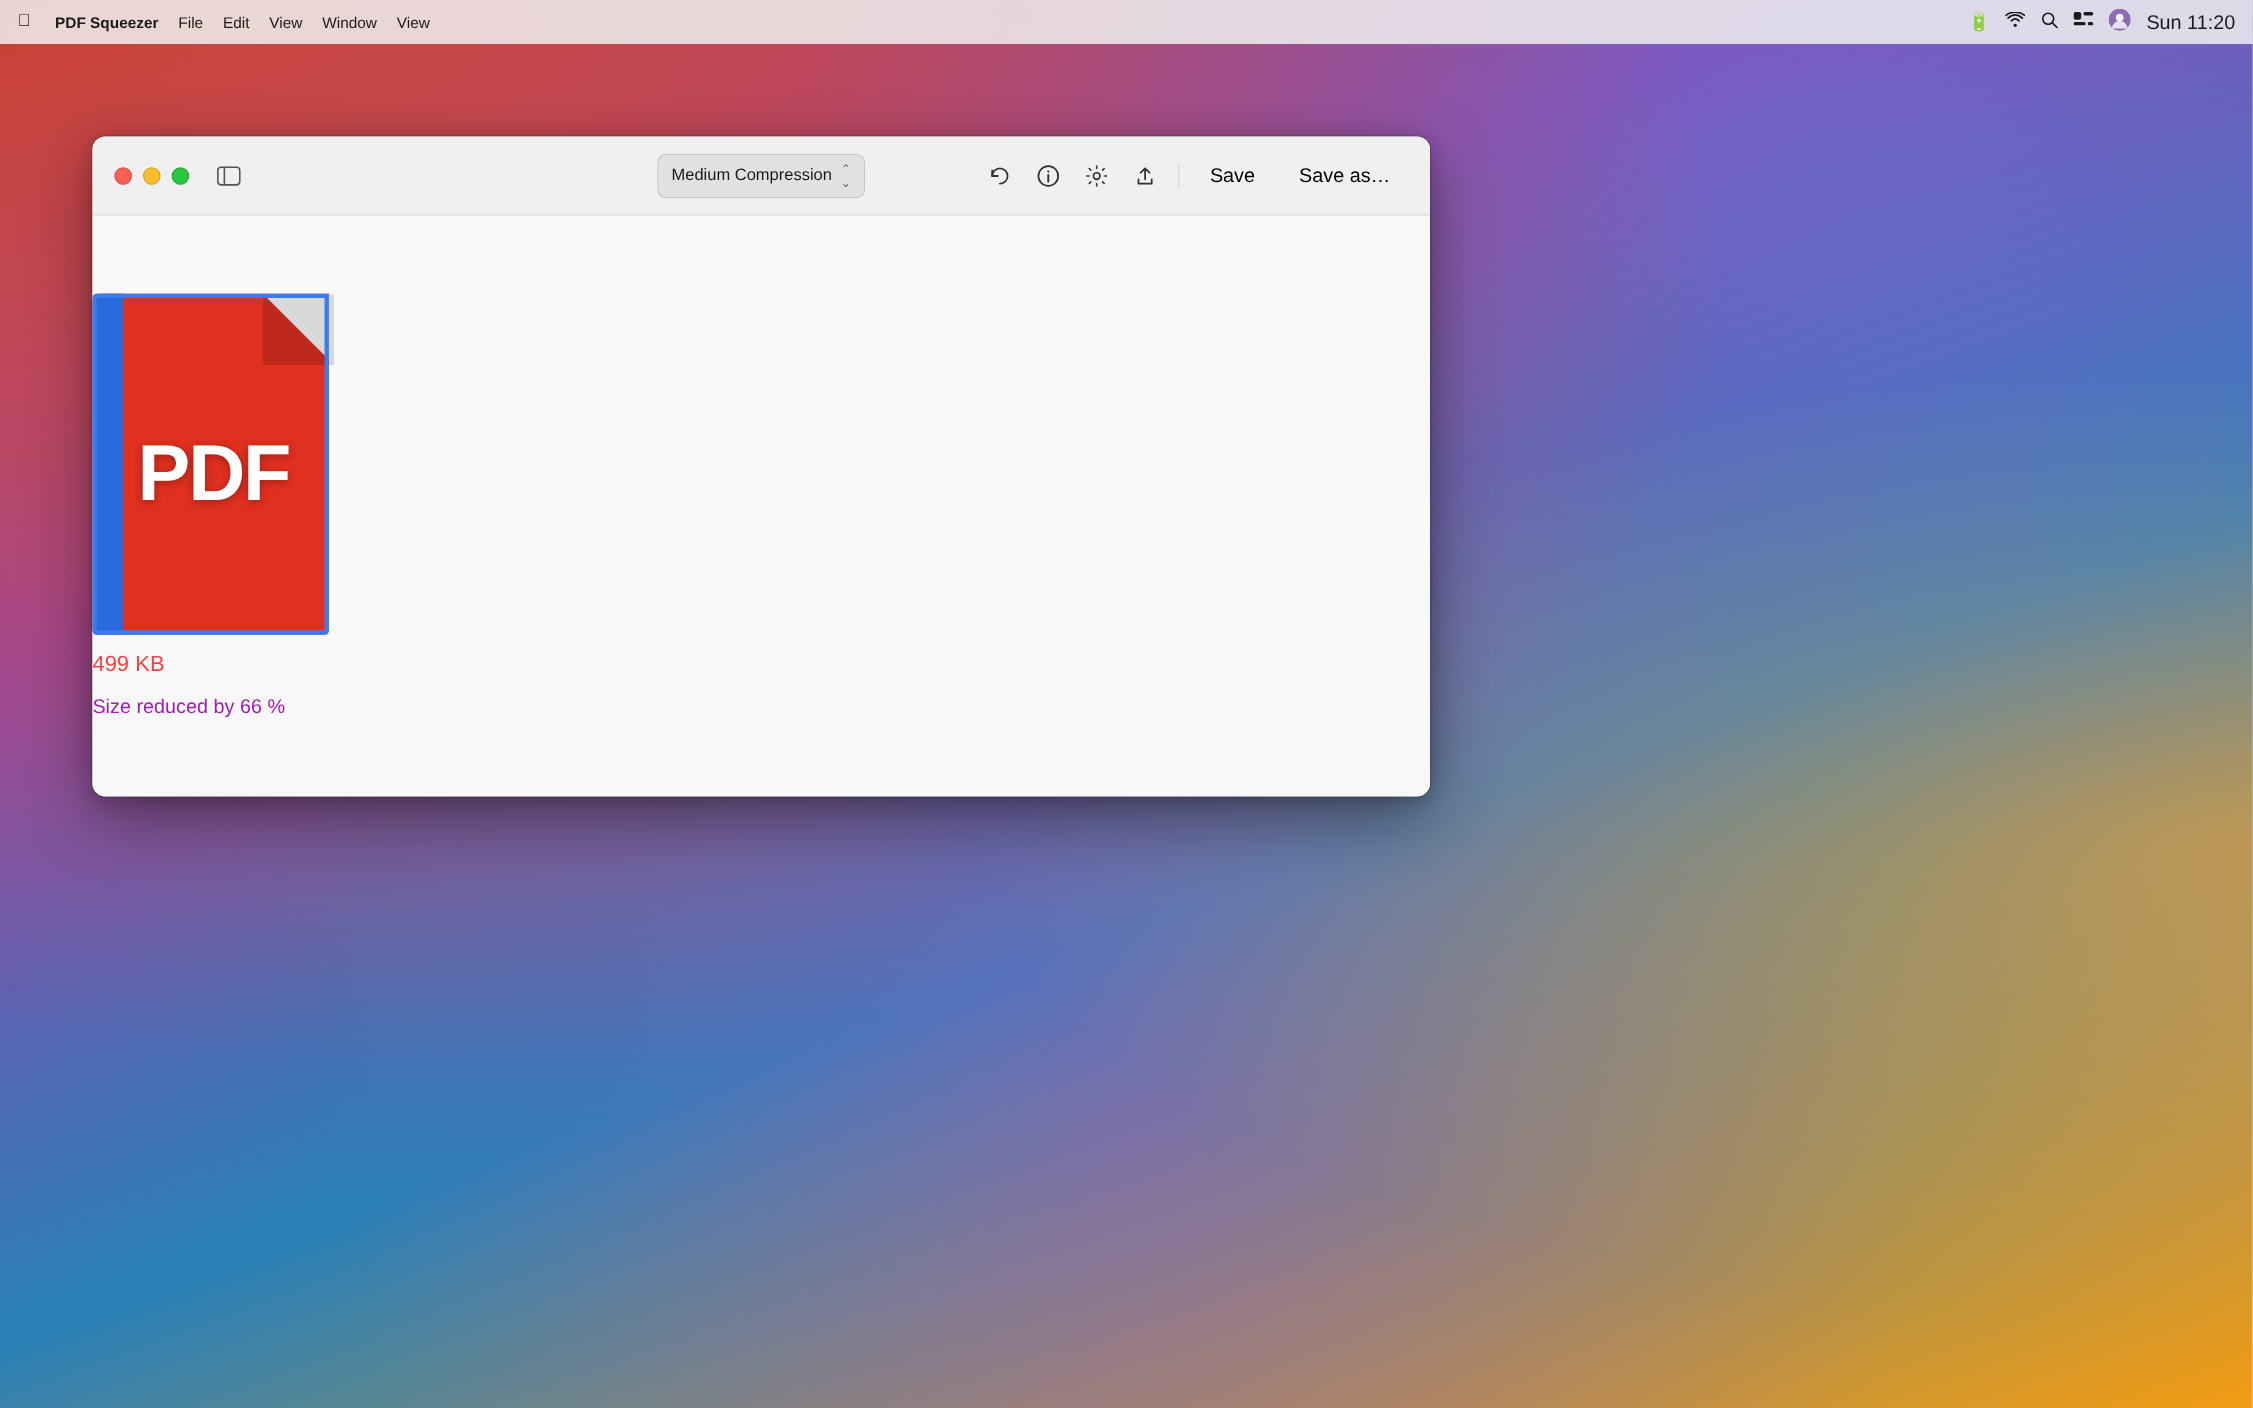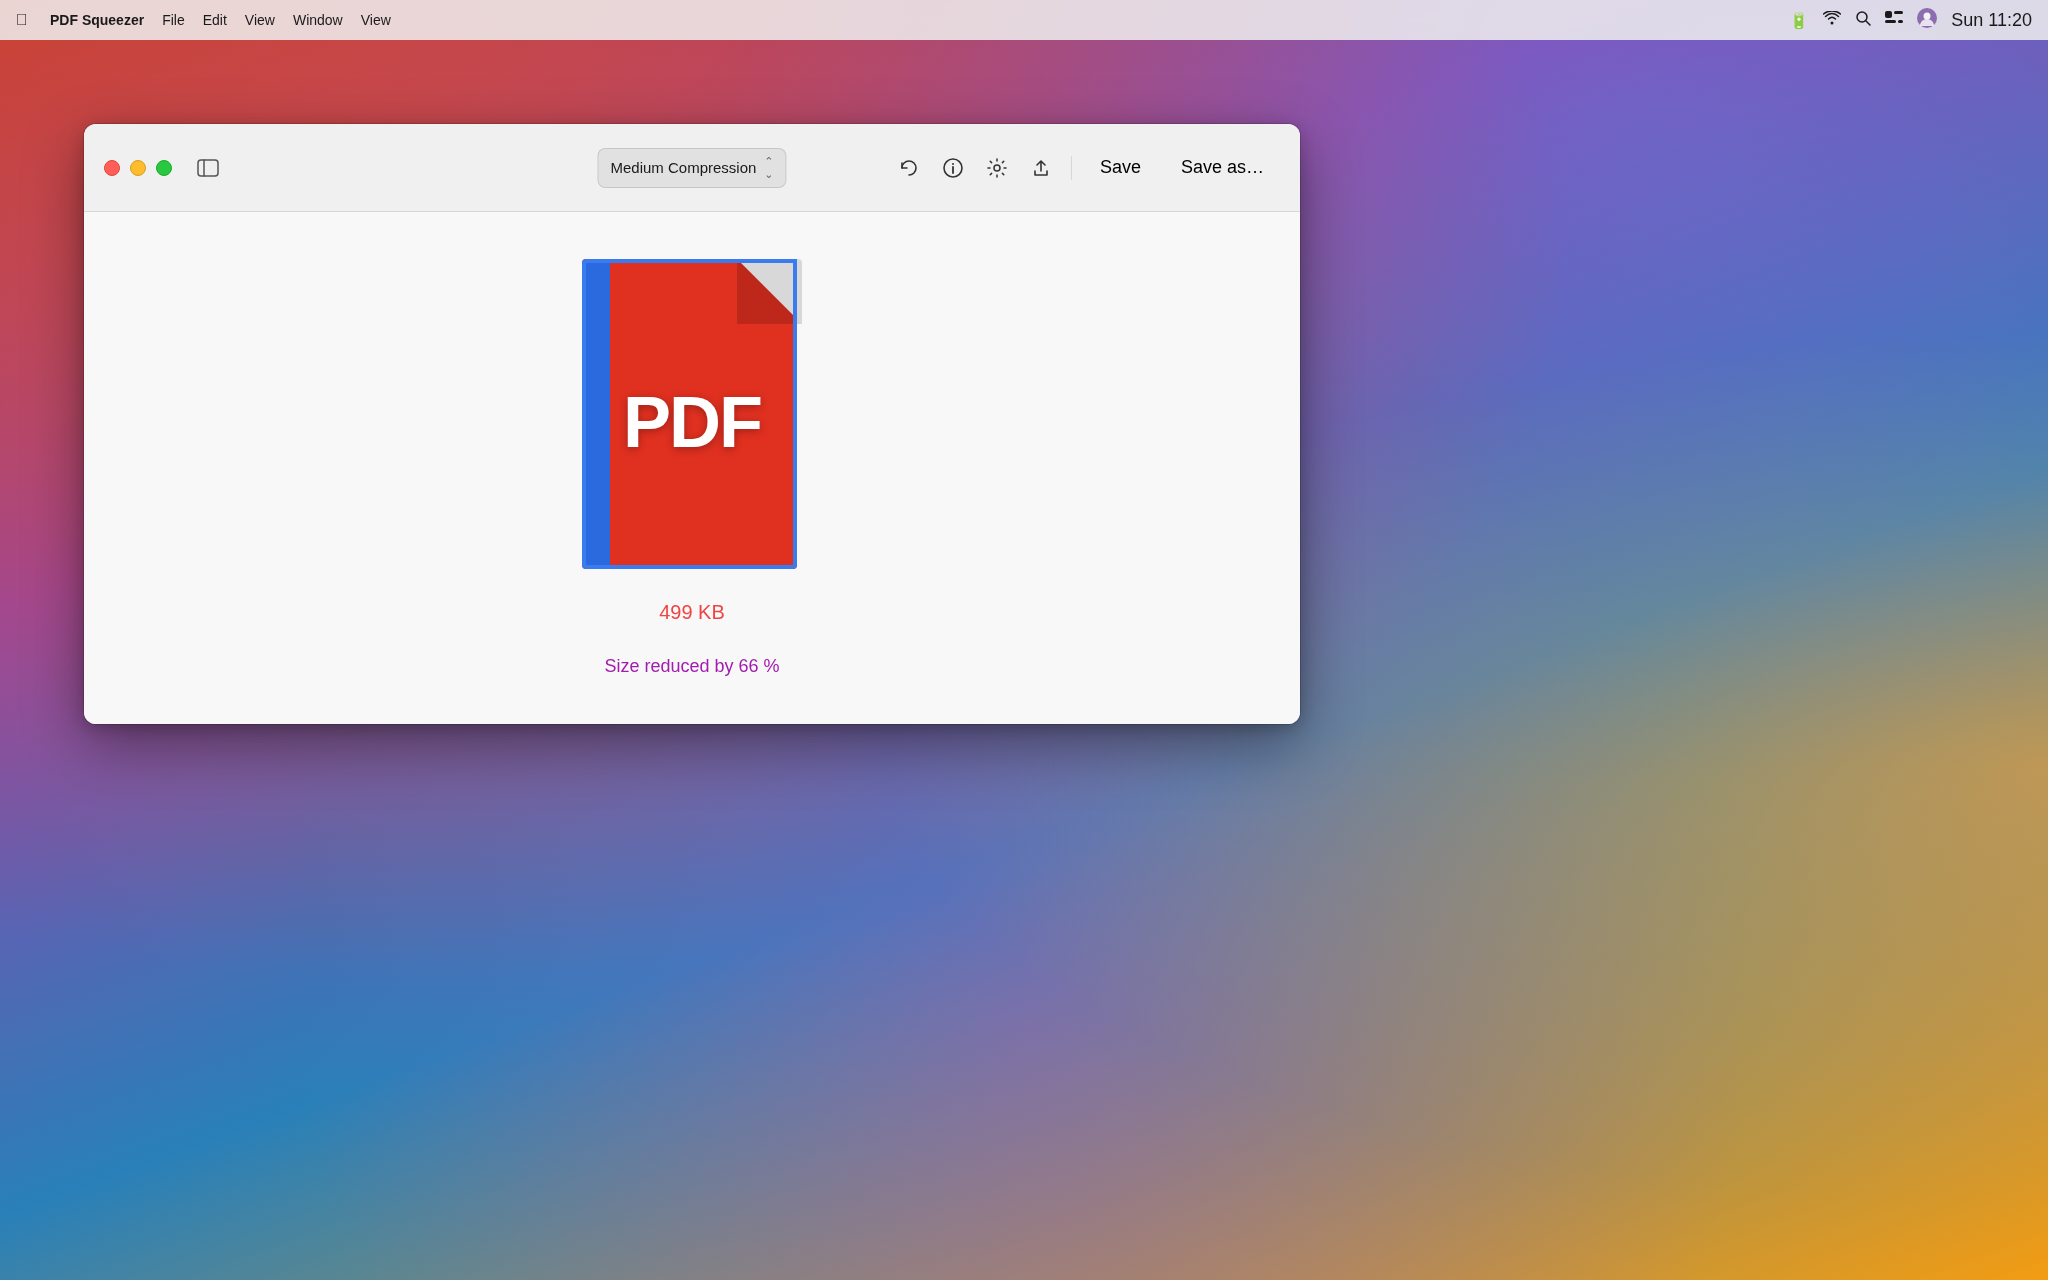--- a/index.html
+++ b/index.html
@@ -83,21 +83,21 @@
         0 0 0 1px rgba(0,0,0,0.15),
         0 20px 60px rgba(0,0,0,0.4),
         0 4px 16px rgba(0,0,0,0.2);
       overflow: hidden;
       display: flex;
       flex-direction: column;
     }
 
     
     .titlebar {
-      height: 88px;
+      height: 72px;
       background: #f0f0f0;
       border-bottom: 1px solid rgba(0,0,0,0.1);
       display: flex;
       align-items: center;
       padding: 0 20px;
       flex-shrink: 0;
       position: relative;
     }
 
     
@@ -199,25 +199,25 @@
       width: 1px;
       height: 24px;
       background: rgba(0,0,0,0.1);
       margin: 0 4px;
     }
 
     
     .window-content {
       flex: 1;
       display: flex;
-      align-items: center;
+      align-items: flex-start;
       justify-content: center;
       flex-direction: column;
       background: #f8f8f8;
-      gap: 32px;
+      gap: 16px;
     }
 
     
     .pdf-file-icon {
       position: relative;
       width: 220px;
       height: 310px;
     }
 
     

